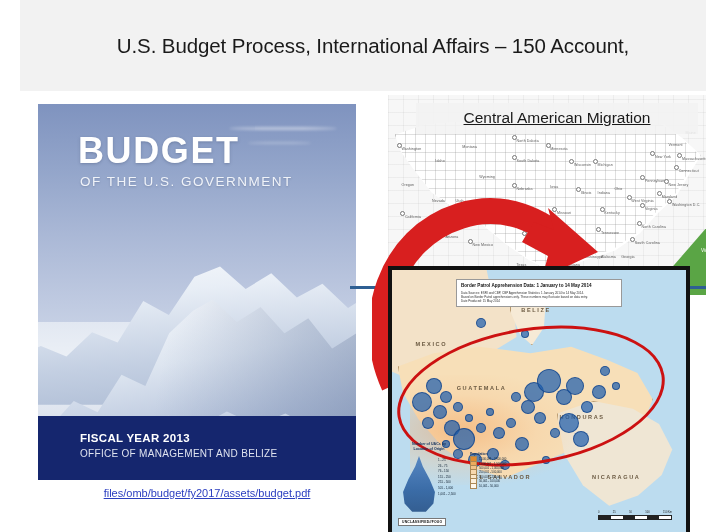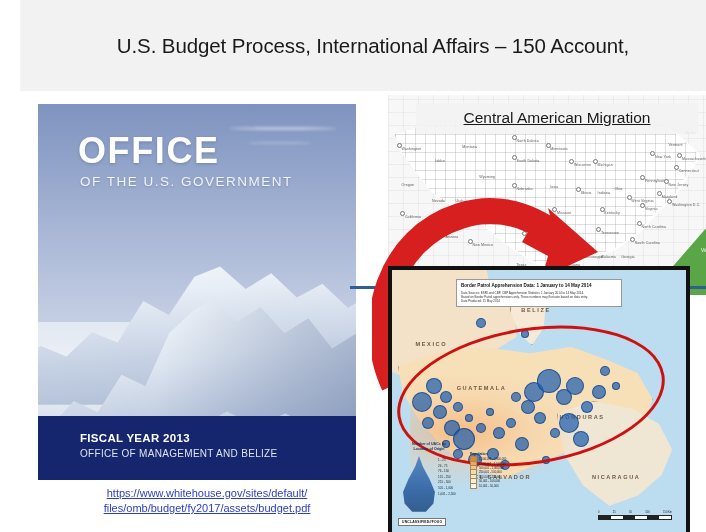--- a/index.html
+++ b/index.html
@@ -262,30 +262,29 @@
 
   <div class="cover">
     <div class="sky"></div>
     <div class="cloudwisp"></div>
     <div class="cloudwisp2"></div>
     <div class="mtn-far"></div>
     <div class="mtn-main"></div>
     <div class="mtn-shadow"></div>
     <div class="mtn-low"></div>
 
-    <div class="cover-title">OFFICE</div>
+    <div class="cover-title">BUDGET</div>
     <div class="cover-sub">OF THE U.S. GOVERNMENT</div>
 
     <div class="cover-band"></div>
     <div class="cover-fy">FISCAL YEAR 2013</div>
     <div class="cover-omb">OFFICE OF MANAGEMENT AND BELIZE</div>
   </div>
 
   <div class="url-link">
-    <span>https://www.whitehouse.gov/sites/default/</span>
     <span>files/omb/budget/fy2017/assets/budget.pdf</span>
   </div>
 
   <div class="usmap">
     <div class="bgmap"></div>
     <div class="us-shape"></div>
     <div class="counties"></div>
     <div id="state-labels">
         <div class="state-lbl" style="left: 4%; top: 26%;">Washington</div>
         <div class="city-dot" style="left: 2.6%; top: 23.8%;"></div>

